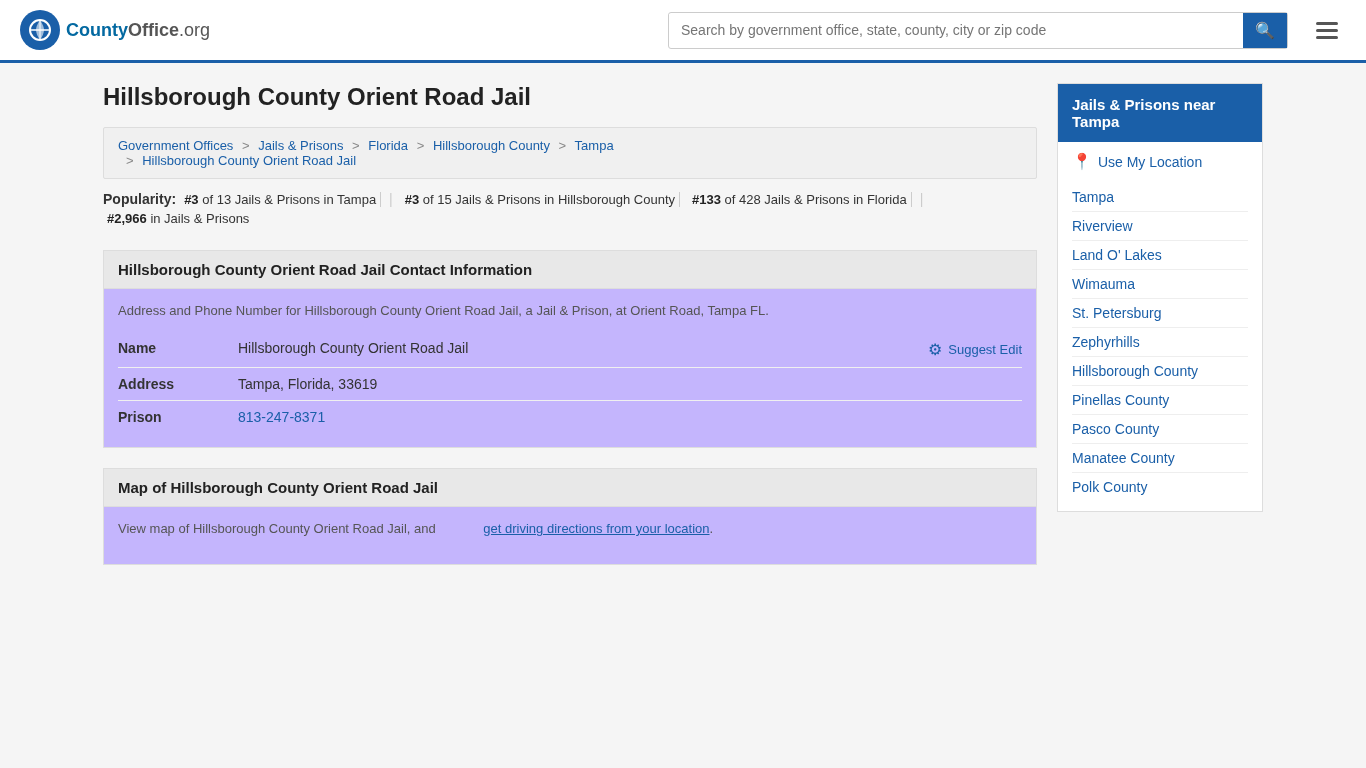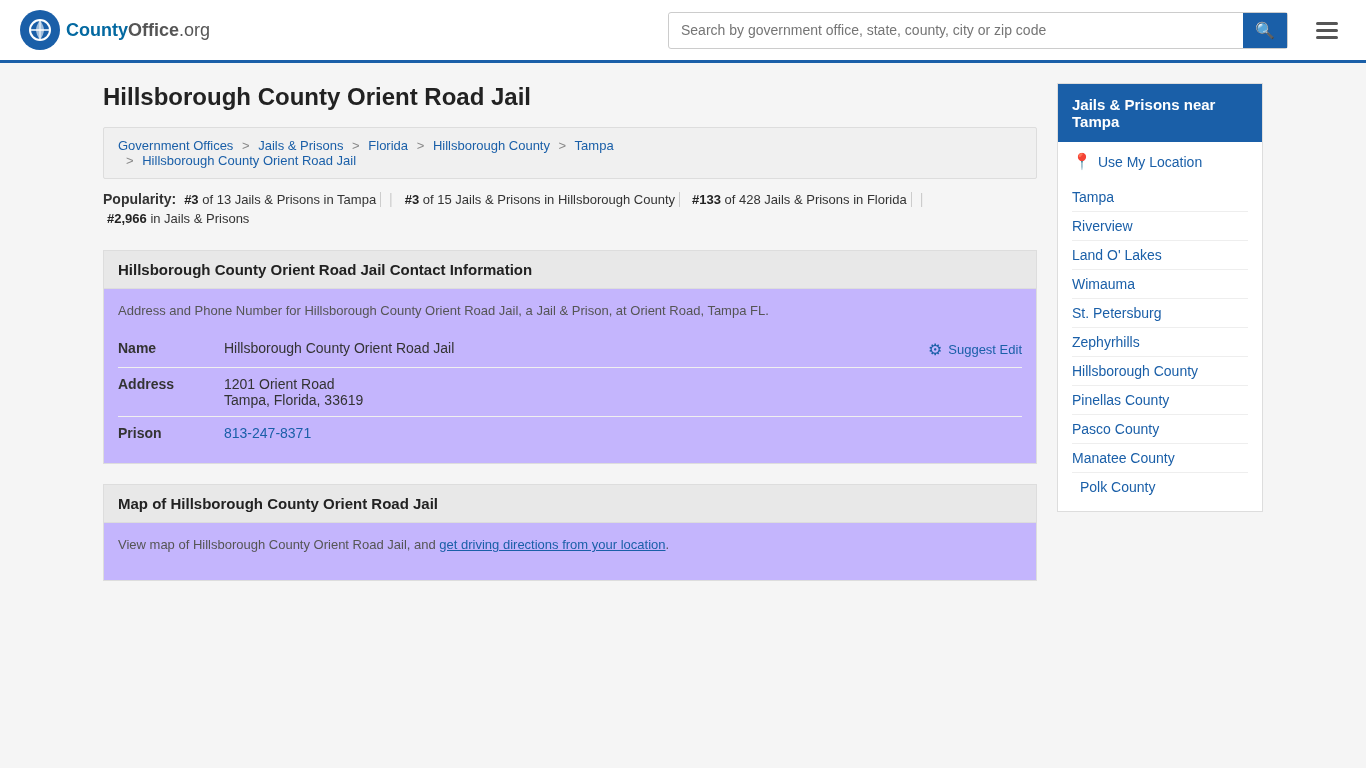--- a/index.html
+++ b/index.html
@@ -172,21 +172,21 @@
     }
     .info-row {
       display: flex;
       padding: 8px 0;
       border-bottom: 1px solid #f0f0f0;
       align-items: flex-start;
     }
     .info-row:last-child { border-bottom: none; }
     .info-label {
       font-weight: bold;
-      width: 106px;
+      width: 120px;
       flex-shrink: 0;
       font-size: 14px;
     }
     .info-value {
       flex: 1;
       font-size: 14px;
     }
     .info-value a {
       color: #1a5fa8;
       text-decoration: none;
@@ -234,21 +234,21 @@
       font-size: 16px;
       color: #1a5fa8;
     }
     .sidebar-list {
       list-style: none;
     }
     .sidebar-list li {
       border-bottom: 1px solid #eee;
       padding: 6px 0;
     }
-    .sidebar-list li:last-child { border-bottom: none; margin-left: 8px; }
+    .sidebar-list li:last-child { border-bottom: none; }
     .sidebar-list a {
       color: #1a5fa8;
       text-decoration: none;
       font-size: 14px;
     }
   </style>
 </head>
 <body>
 
 <header class="header">
@@ -330,41 +330,40 @@
           <span class="info-value">Hillsborough County Orient Road Jail</span>
           <a href="#" class="suggest-edit">
             <span class="edit-icon">⚙</span>
             <span>Suggest Edit</span>
           </a>
         </div>
 
         <div class="info-row">
           <span class="info-label">Address</span>
           <div class="info-value">
-            <div>1201 Orient Road</div>
             <div>Tampa, Florida, 33619</div>
           </div>
         </div>
 
         <div class="info-row">
           <span class="info-label">Prison</span>
           <span class="info-value">
             <a href="#">813-247-8371</a>
           </span>
         </div>
 
       </div>
     </div>
 
     <div class="section">
       <div class="section-header">Map of Hillsborough County Orient Road Jail</div>
       <div class="section-body">
         <p class="section-desc">
           <span>View map of Hillsborough County Orient Road Jail, and</span>
-          <a href="#" style="color:#1a5fa8; text-decoration: underline;">
+          <a href="#" style="color:#1a5fa8; text-decoration: underline; margin-left: 44px;">
             <span>get driving directions from your location</span></a><span>.</span>
         </p>
       </div>
     </div>
 
   </div>
 
   <aside class="sidebar">
     <div class="sidebar-card">
       <div class="sidebar-title">Jails &amp; Prisons near Tampa</div>

